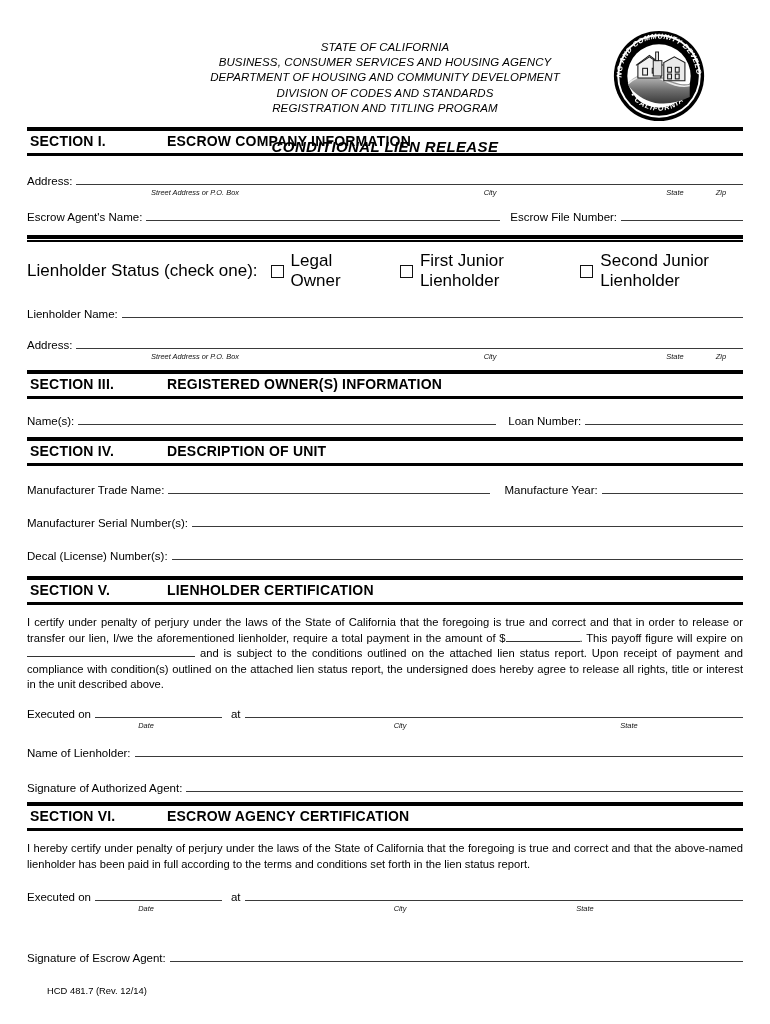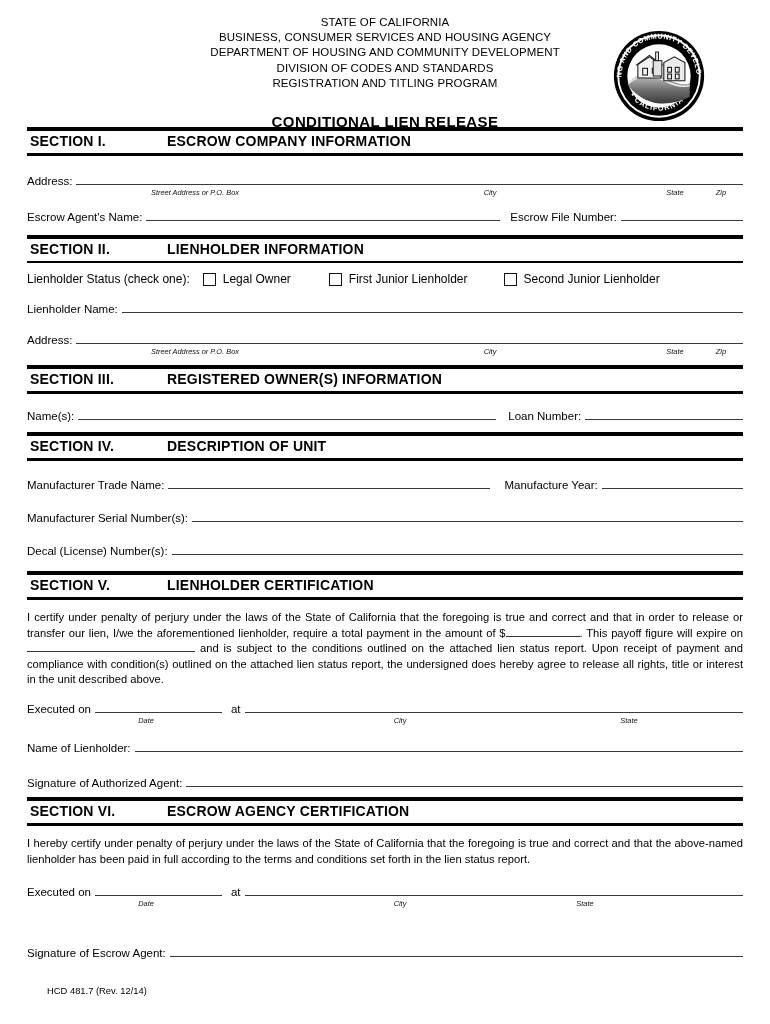--- a/index.html
+++ b/index.html
@@ -10,21 +10,21 @@
     background: #ffffff;
     font-family: "Liberation Sans", sans-serif;
     color: #000000;
     position: relative;
     overflow: hidden;
   }
 
   .page { position: relative; width: 770px; height: 1024px; padding: 0 27px; }
 
   
-  .header { position: relative; padding-top: 15px; height: 118px; }
+  .header { position: relative; padding-top: 40px; height: 118px; font-style: italic; }
   .header-lines { text-align: center; font-size: 11.5px; line-height: 15.2px; letter-spacing: 0.1px; }
   .header-lines div { white-space: nowrap; }
   .doc-title { text-align: center; font-size: 15px; font-weight: bold; letter-spacing: 0.4px; margin-top: 22px; }
 
   
   .seal { position: absolute; right: 36px; top: 28px; width: 96px; height: 96px; }
   .seal svg { display: block; width: 96px; height: 96px; }
 
   
   .sec-wrap { margin-top: 9px; }
@@ -38,21 +38,21 @@
   .row { display: flex; align-items: baseline; font-size: 11.5px; white-space: nowrap; }
   .lbl { flex: 0 0 auto; }
   .line { flex: 1 1 auto; border-bottom: 1.3px solid #3a3a3a; margin-left: 4px; height: 12px; }
 
   .sub { position: relative; font-size: 7.4px; font-style: italic; height: 11px; color: #111; }
   .sub span { position: absolute; top: 1px; transform: translateX(-50%); white-space: nowrap; }
 
   .para { font-size: 11.2px; line-height: 15.6px; text-align: justify; }
   .para .blank { display: inline-block; border-bottom: 1.2px solid #333; vertical-align: baseline; }
 
-  .chk-row { display: flex; align-items: center; font-size: 12px; margin-top: 9px; }
+  .chk-row { display: flex; align-items: center; font-size: 17px; margin-top: 9px; }
   .chkbox { width: 13px; height: 13px; border: 1.6px solid #111; background: #fff; display: inline-block; flex: 0 0 13px; }
   .chk-lbl { margin-left: 7px; }
 
   .footer-code { position: absolute; left: 30px; bottom: 28px; font-size: 9.4px; margin-left: 17px; }
 </style>
 </head>
 <body>
 
 <div class="page">
 
@@ -136,24 +136,20 @@
     <div class="row" style="margin-top:11px;">
       <span class="lbl">Escrow Agent's Name:</span>
       <span class="line" style="flex:0 0 354px;"></span>
       <span class="lbl" style="margin-left:10px;">Escrow File Number:</span>
       <span class="line"></span>
     </div>
   </div>
 
   <div class="sec-wrap" style="margin-top:12px;">
     <div class="bar-thick"></div>
-    <div class="sec-head">
-      <div class="sec-num">SECTION II.</div>
-      <div class="sec-title">LIENHOLDER INFORMATION</div>
-    </div>
     <div class="bar-thin" style="height:2px;"></div>
 
     <div class="chk-row">
       <span class="lbl">Lienholder Status (check one):</span>
       <span class="chkbox" style="margin-left:13px;"></span>
       <span class="chk-lbl">Legal Owner</span>
       <span class="chkbox" style="margin-left:38px;"></span>
       <span class="chk-lbl">First Junior Lienholder</span>
       <span class="chkbox" style="margin-left:36px;"></span>
       <span class="chk-lbl">Second Junior Lienholder</span>

